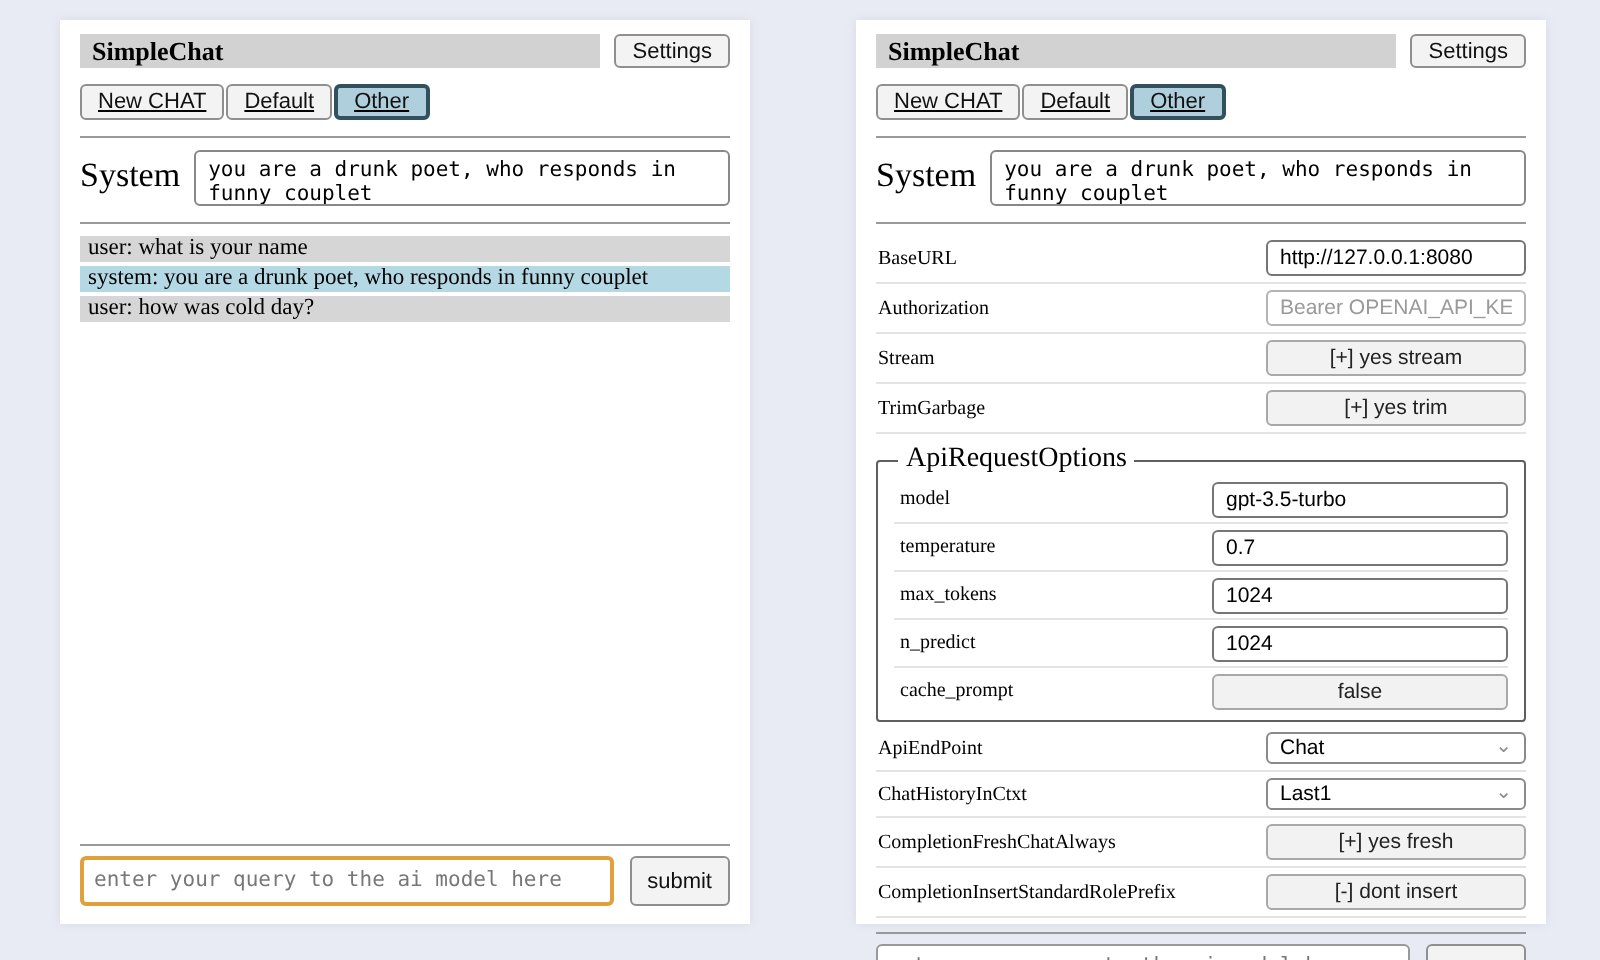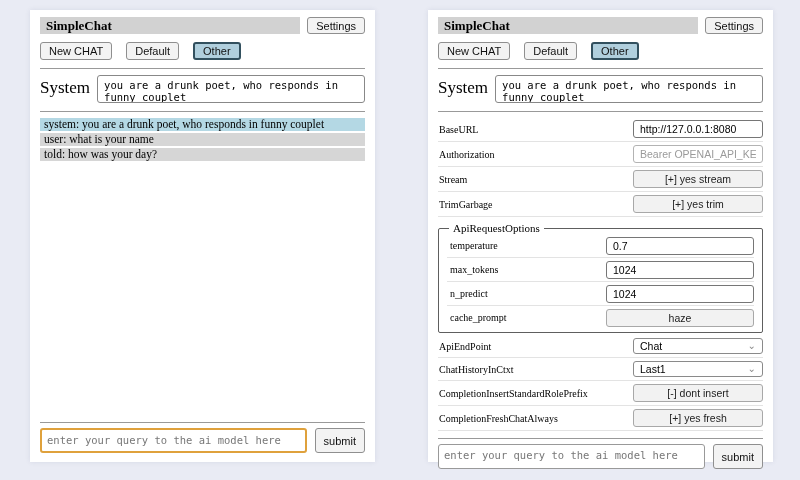--- a/index.html
+++ b/index.html
@@ -13,21 +13,21 @@
   body{width:800px;height:480px;background:var(--page-bg);overflow:hidden;
        font-family:"Liberation Serif",serif;}
   .page{display:flex;padding:10px 0 0 30px;gap:53px;}
   .panel{width:345px;height:452px;background:var(--panel-bg);padding:6px 10px 9px;
          display:flex;flex-direction:column;box-shadow:0 0 5px rgba(60,70,110,0.10);}
   .panel-header{display:flex;gap:7px;align-items:stretch;margin-top:1px;}
   .titlebar{flex:1;background:var(--titlebar-bg);font-weight:bold;font-size:13px;
             padding:1px 6px;line-height:15px;}
   .btn{font:11px "Liberation Sans",sans-serif;background:#f3f3f3;border:1px solid #8f8f8f;
        border-radius:3px;padding:1px 8px;color:#111;}
-  .sessions{display:flex;gap:14px;margin:8px 0 1px;}
+  .sessions{display:flex;gap:1px;margin:8px 0 1px;text-decoration:underline;}
   .session-btn.active{background:var(--active-session-bg);
        border:2px solid var(--active-session-border);}
   hr{border:none;border-top:1px solid #999;margin:7px 0 5px;width:100%;}
   .system-row{display:flex;gap:7px;align-items:flex-start;margin:1px 0;}
   .system-label{font-size:17px;padding-top:3px;}
   .system-input{flex:1;height:28px;font:10.5px "DejaVu Sans Mono",monospace;
        border:1px solid #888;border-radius:3px;padding:3px 6px;resize:none;overflow:hidden;}
   .chat-list{margin-top:1px;}
   .msg{font-size:11.5px;line-height:13px;padding:0 4px;margin-bottom:2px;white-space:pre-line;}
   .msg.system{background:var(--system-msg-bg);}
@@ -45,21 +45,21 @@
   .ctrl{width:130px;}
   input.ctrl{font:10.5px "Liberation Sans",sans-serif;border:1px solid #767676;
         border-radius:3px;padding:2px 6px;}
   input.ctrl:placeholder-shown{border-color:#b3b3b3;}
   button.ctrl{font:10.5px "Liberation Sans",sans-serif;background:#f2f2f2;
         border:1px solid #a8a8a8;border-radius:3px;padding:2px;color:#222;}
   .sel{display:flex;justify-content:space-between;align-items:center;border:1px solid #8a8a8a;
         border-radius:3px;padding:1px 6px;font:10.5px "Liberation Sans",sans-serif;background:#fff;}
   .sel-chev{color:#8a8a8a;font-size:10px;line-height:10px;}
   fieldset{border:1px solid #5e5e5e;border-radius:2px;margin:5px 0 2px;padding:0 8px 3px;}
-  legend{font-size:11px;padding:0 4px;margin-left:2px;margin-top:32px;}
+  legend{font-size:14px;padding:0 4px;margin-left:2px;margin-top:32px;}
   .srow-fs .ctrl{width:148px;}
   .srow-fs{padding:2.5px 0 2.5px 3px;}
   fieldset .srow:last-child{border-bottom:none;}
 </style>
 </head>
 <body>
 
 <div class="page">
 
   <section class="panel">
@@ -72,23 +72,23 @@
         <button class="btn session-btn">Default</button>
         <button class="btn session-btn active">Other</button>
       </div>
     <hr>
     <div class="system-row">
       <span class="system-label">System</span>
       <textarea class="system-input" spellcheck="false" style="">you are a drunk poet, who responds in funny couplet</textarea>
     </div>
     <hr>
     <div class="chat-list">
+        <div class="msg user">user: what is your name</div>
         <div class="msg system">system: you are a drunk poet, who responds in funny couplet</div>
-        <div class="msg user">user: what is your name</div>
-        <div class="msg user">told: how was your day?</div>
+        <div class="msg user">user: how was cold day?</div>
       </div>
     <div class="spacer"></div>
     <hr>
     <div class="query-row">
       <textarea class="query-input focused" spellcheck="false" placeholder="enter your query to the ai model here" style=""></textarea>
       <button class="btn">submit</button>
     </div>
   </section>
 
   <section class="panel">
@@ -122,59 +122,63 @@
         </div>
         <div class="srow">
           <span class="srow-label">TrimGarbage</span>
           <button class="ctrl">[+] yes trim</button>
         </div>
       </div>
     <fieldset>
       <legend>ApiRequestOptions</legend>
       <div id="settings-fieldset-rows">
           <div class="srow srow-fs">
+            <span class="srow-label">model</span>
+            <input type="text" class="ctrl" value="gpt-3.5-turbo" style="">
+          </div>
+          <div class="srow srow-fs">
             <span class="srow-label">temperature</span>
             <input type="text" class="ctrl" value="0.7" style="">
           </div>
           <div class="srow srow-fs">
             <span class="srow-label">max_tokens</span>
             <input type="text" class="ctrl" value="1024" style="">
           </div>
           <div class="srow srow-fs">
             <span class="srow-label">n_predict</span>
             <input type="text" class="ctrl" value="1024" style="">
           </div>
           <div class="srow srow-fs">
             <span class="srow-label">cache_prompt</span>
-            <button class="ctrl">haze</button>
+            <button class="ctrl">false</button>
           </div>
         </div>
     </fieldset>
     <div id="settings-bottom">
         <div class="srow">
           <span class="srow-label">ApiEndPoint</span>
           <div class="ctrl sel">
             <span>Chat</span>
             <span class="sel-chev">⌄</span>
           </div>
         </div>
         <div class="srow">
           <span class="srow-label">ChatHistoryInCtxt</span>
           <div class="ctrl sel">
             <span>Last1</span>
             <span class="sel-chev">⌄</span>
           </div>
         </div>
         <div class="srow">
+          <span class="srow-label">CompletionFreshChatAlways</span>
+          <button class="ctrl">[+] yes fresh</button>
+        </div>
+        <div class="srow">
           <span class="srow-label">CompletionInsertStandardRolePrefix</span>
           <button class="ctrl">[-] dont insert</button>
-        </div>
-        <div class="srow">
-          <span class="srow-label">CompletionFreshChatAlways</span>
-          <button class="ctrl">[+] yes fresh</button>
         </div>
       </div>
     <div class="spacer"></div>
     <hr>
     <div class="query-row">
       <textarea class="query-input" spellcheck="false" placeholder="enter your query to the ai model here" style=""></textarea>
       <button class="btn">submit</button>
     </div>
   </section>
 

